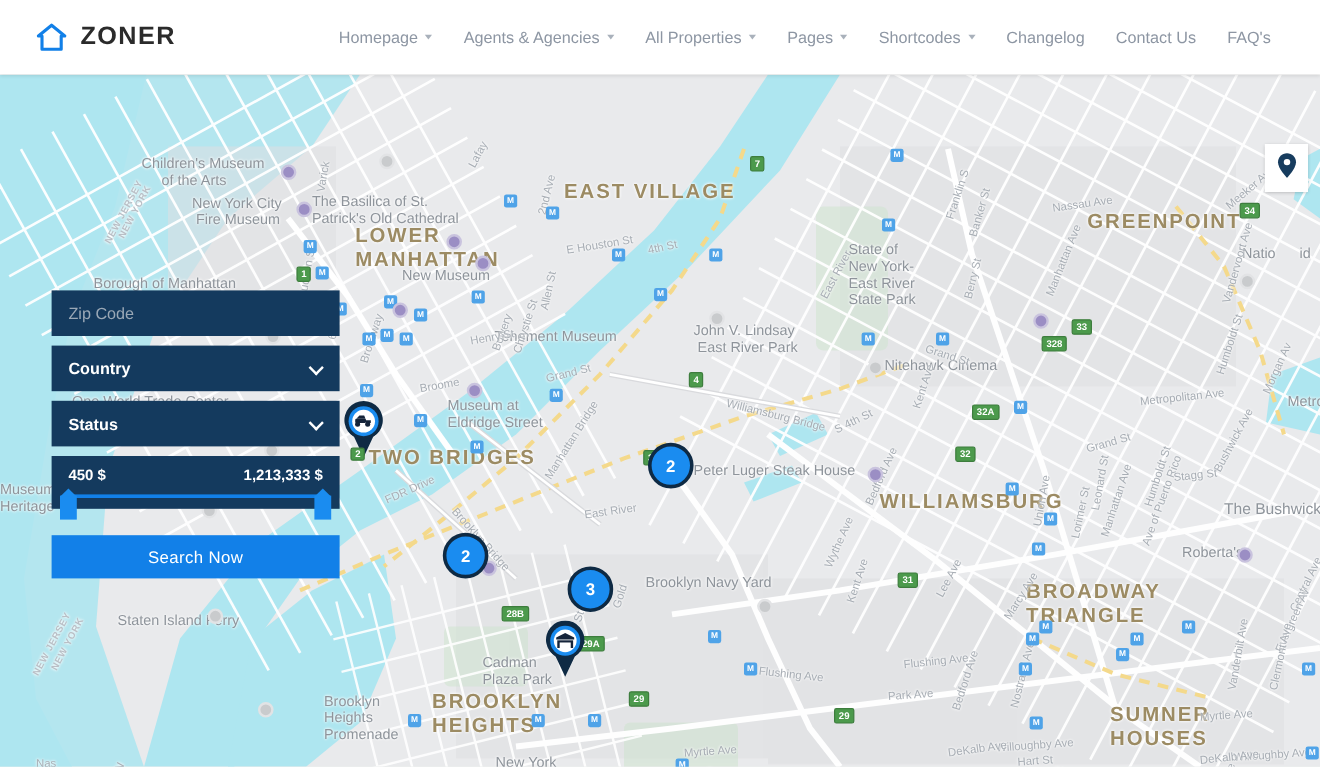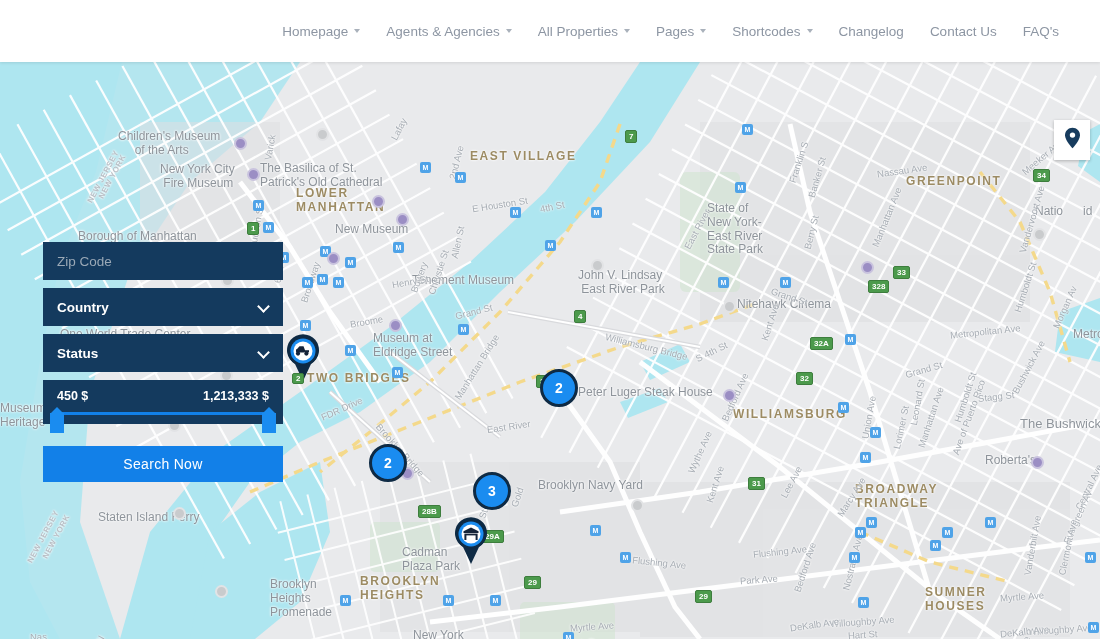--- a/index.html
+++ b/index.html
@@ -49,21 +49,21 @@
   .map-bg { position: absolute; top: 0; left: 0; width: 1100px; height: 577px; }
 
   
   .mlabel {
     position: absolute; color: #9aa0a6;
     font-size: 11.5px; line-height: 1.15;
     white-space: pre; pointer-events: none;
     text-shadow: 0 0 3px #fff, 0 0 2px #fff;
   }
   .mlabel.place {
-    color: #9c8b63; font-weight: bold; letter-spacing: 1.6px; font-size: 12px;
+    color: #9c8b63; font-weight: bold; letter-spacing: 1.6px; font-size: 17px;
   }
   .mlabel.poi { color: #8e949b; font-size: 12px; }
   .mlabel.big { font-size: 13px; }
   .mlabel.street { color: #a7adb4; font-size: 9.5px; }
   .mlabel.border { color: #b9bfc6; font-size: 8px; font-weight: bold; letter-spacing: 0.6px; }
 
   
   .shield {
     position: absolute; background: #4c9a4c; color: #fff;
     font-size: 8px; font-weight: bold;
@@ -179,20 +179,28 @@
     width: 36px; height: 40px; background: #ffffff;
     display: flex; align-items: center; justify-content: center;
     cursor: pointer; z-index: 30;
     box-shadow: 0 1px 3px rgba(0,0,0,0.25);
   }
 </style>
 </head>
 <body>
 
 <div class="header">
+  <div class="brand">
+    <span class="brand-icon">
+      <svg viewBox="0 0 26 26" width="26" height="26">
+        <path d="M13 3 L24 12 L21 12 L21 23 L5 23 L5 12 L2 12 Z" fill="none" stroke="#1280e8" stroke-width="2.6" stroke-linejoin="round"></path>
+      </svg>
+    </span>
+    <span class="brand-name">ZONER</span>
+  </div>
   <nav class="nav" id="nav-root">
       <div class="nav-item">
         <span>Homepage</span>
         <span class="caret"></span>
       </div>
       <div class="nav-item">
         <span>Agents &amp; Agencies</span>
         <span class="caret"></span>
       </div>
       <div class="nav-item">

